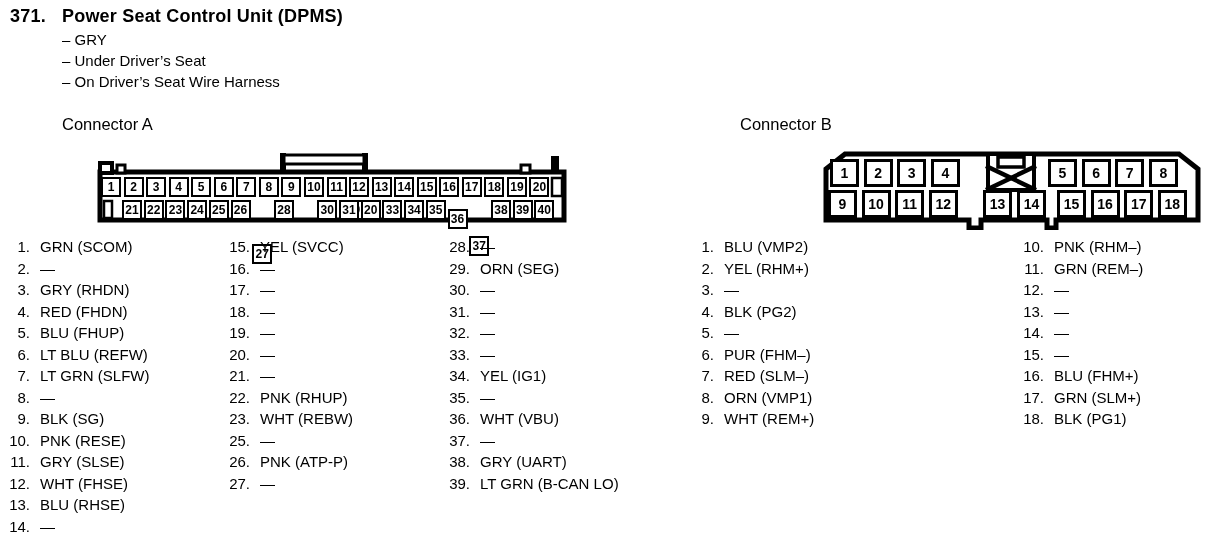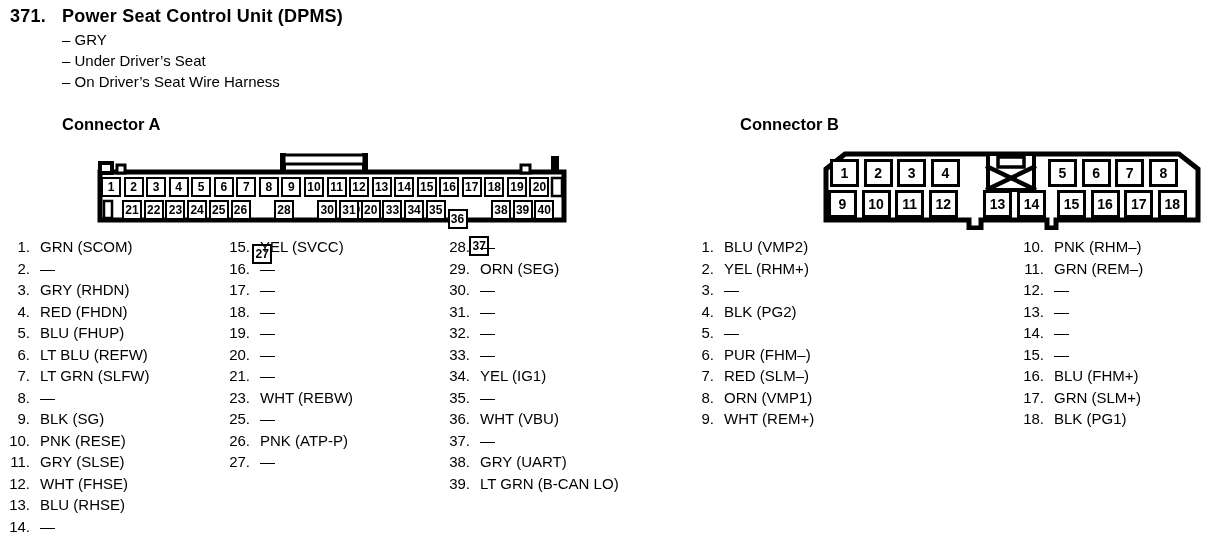--- a/index.html
+++ b/index.html
@@ -5,21 +5,21 @@
   html,body{margin:0;padding:0;}
   body{
     width:1214px;height:542px;background:#ffffff;color:#000;
     font-family:"Liberation Sans",sans-serif;
     position:relative;overflow:hidden;
   }
   .abs{position:absolute;}
   .hdr{left:10px;top:6px;display:flex;font-weight:bold;font-size:18px;letter-spacing:.2px;}
   .hdr .hnum{width:52px;flex:none;}
   .detail{left:62px;font-size:15px;}
-  .conn-label{font-weight:bold;font-size:16.5px;}
+  .conn-label{font-weight:normal;font-size:16.5px;}
   .connector{position:absolute;}
   .connector svg{position:absolute;left:0;top:0;}
   .cell-group{position:absolute;left:0;top:0;right:0;bottom:0;}
   .pin-cell{
     position:absolute;box-sizing:border-box;background:#fff;border:2.5px solid #000;
     display:flex;align-items:center;justify-content:center;font-weight:bold;
   }
   .connA .pin-cell{font-size:12px;}
   .connB .pin-cell{font-size:14px;border-width:3px;}
   .pin-list{font-size:15px;}
@@ -223,20 +223,24 @@
       </div>
       <div class="pin-row">
         <span class="pin-num">20.</span>
         <span class="pin-label">—</span>
       </div>
       <div class="pin-row">
         <span class="pin-num">21.</span>
         <span class="pin-label">—</span>
       </div>
       <div class="pin-row">
+        <span class="pin-num">22.</span>
+        <span class="pin-label">PNK (RHUP)</span>
+      </div>
+      <div class="pin-row">
         <span class="pin-num">23.</span>
         <span class="pin-label">WHT (REBW)</span>
       </div>
       <div class="pin-row">
         <span class="pin-num">25.</span>
         <span class="pin-label">—</span>
       </div>
       <div class="pin-row">
         <span class="pin-num">26.</span>
         <span class="pin-label">PNK (ATP-P)</span>

